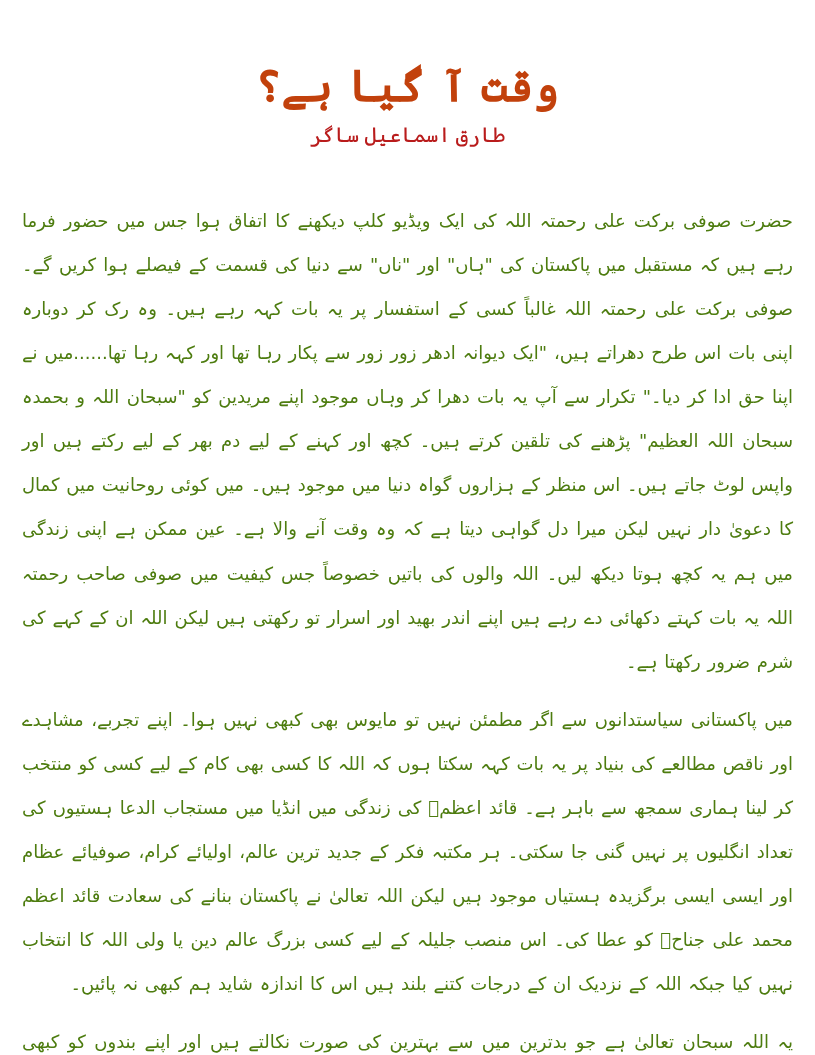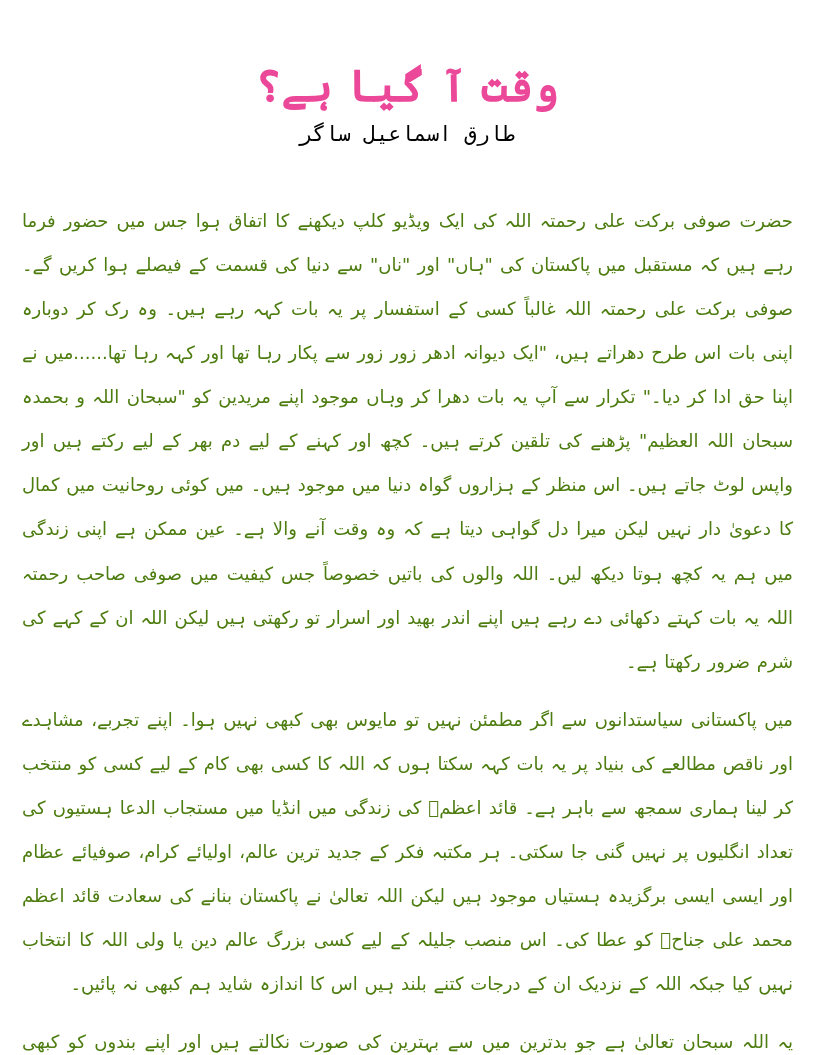--- a/index.html
+++ b/index.html
@@ -19,30 +19,30 @@
     padding: 38px 22px 30px 22px;
   }
   .doc-title {
     text-align: center;
     font-family: "DejaVu Serif", serif;
     font-weight: 700;
     font-size: 44px;
     line-height: 1.35;
     margin-top: 18px;
     margin-bottom: 6px;
-    color: #ec4899;
+    color: #c2410c;
   }
   .doc-author {
     text-align: center;
-    font-family: Liberation Mono, monospace;
+    font-family: Liberation Serif, serif;
     font-weight: 400;
     font-size: 21px;
     line-height: 1.4;
     margin-bottom: 48px;
-    color: #000000;
+    color: #b91c1c;
   }
   .article-body {
     direction: rtl;
   }
   .article-body p {
     font-size: 18px;
     line-height: 2.45;
     text-align: justify;
     margin-bottom: 14px;
     word-spacing: 1px;

